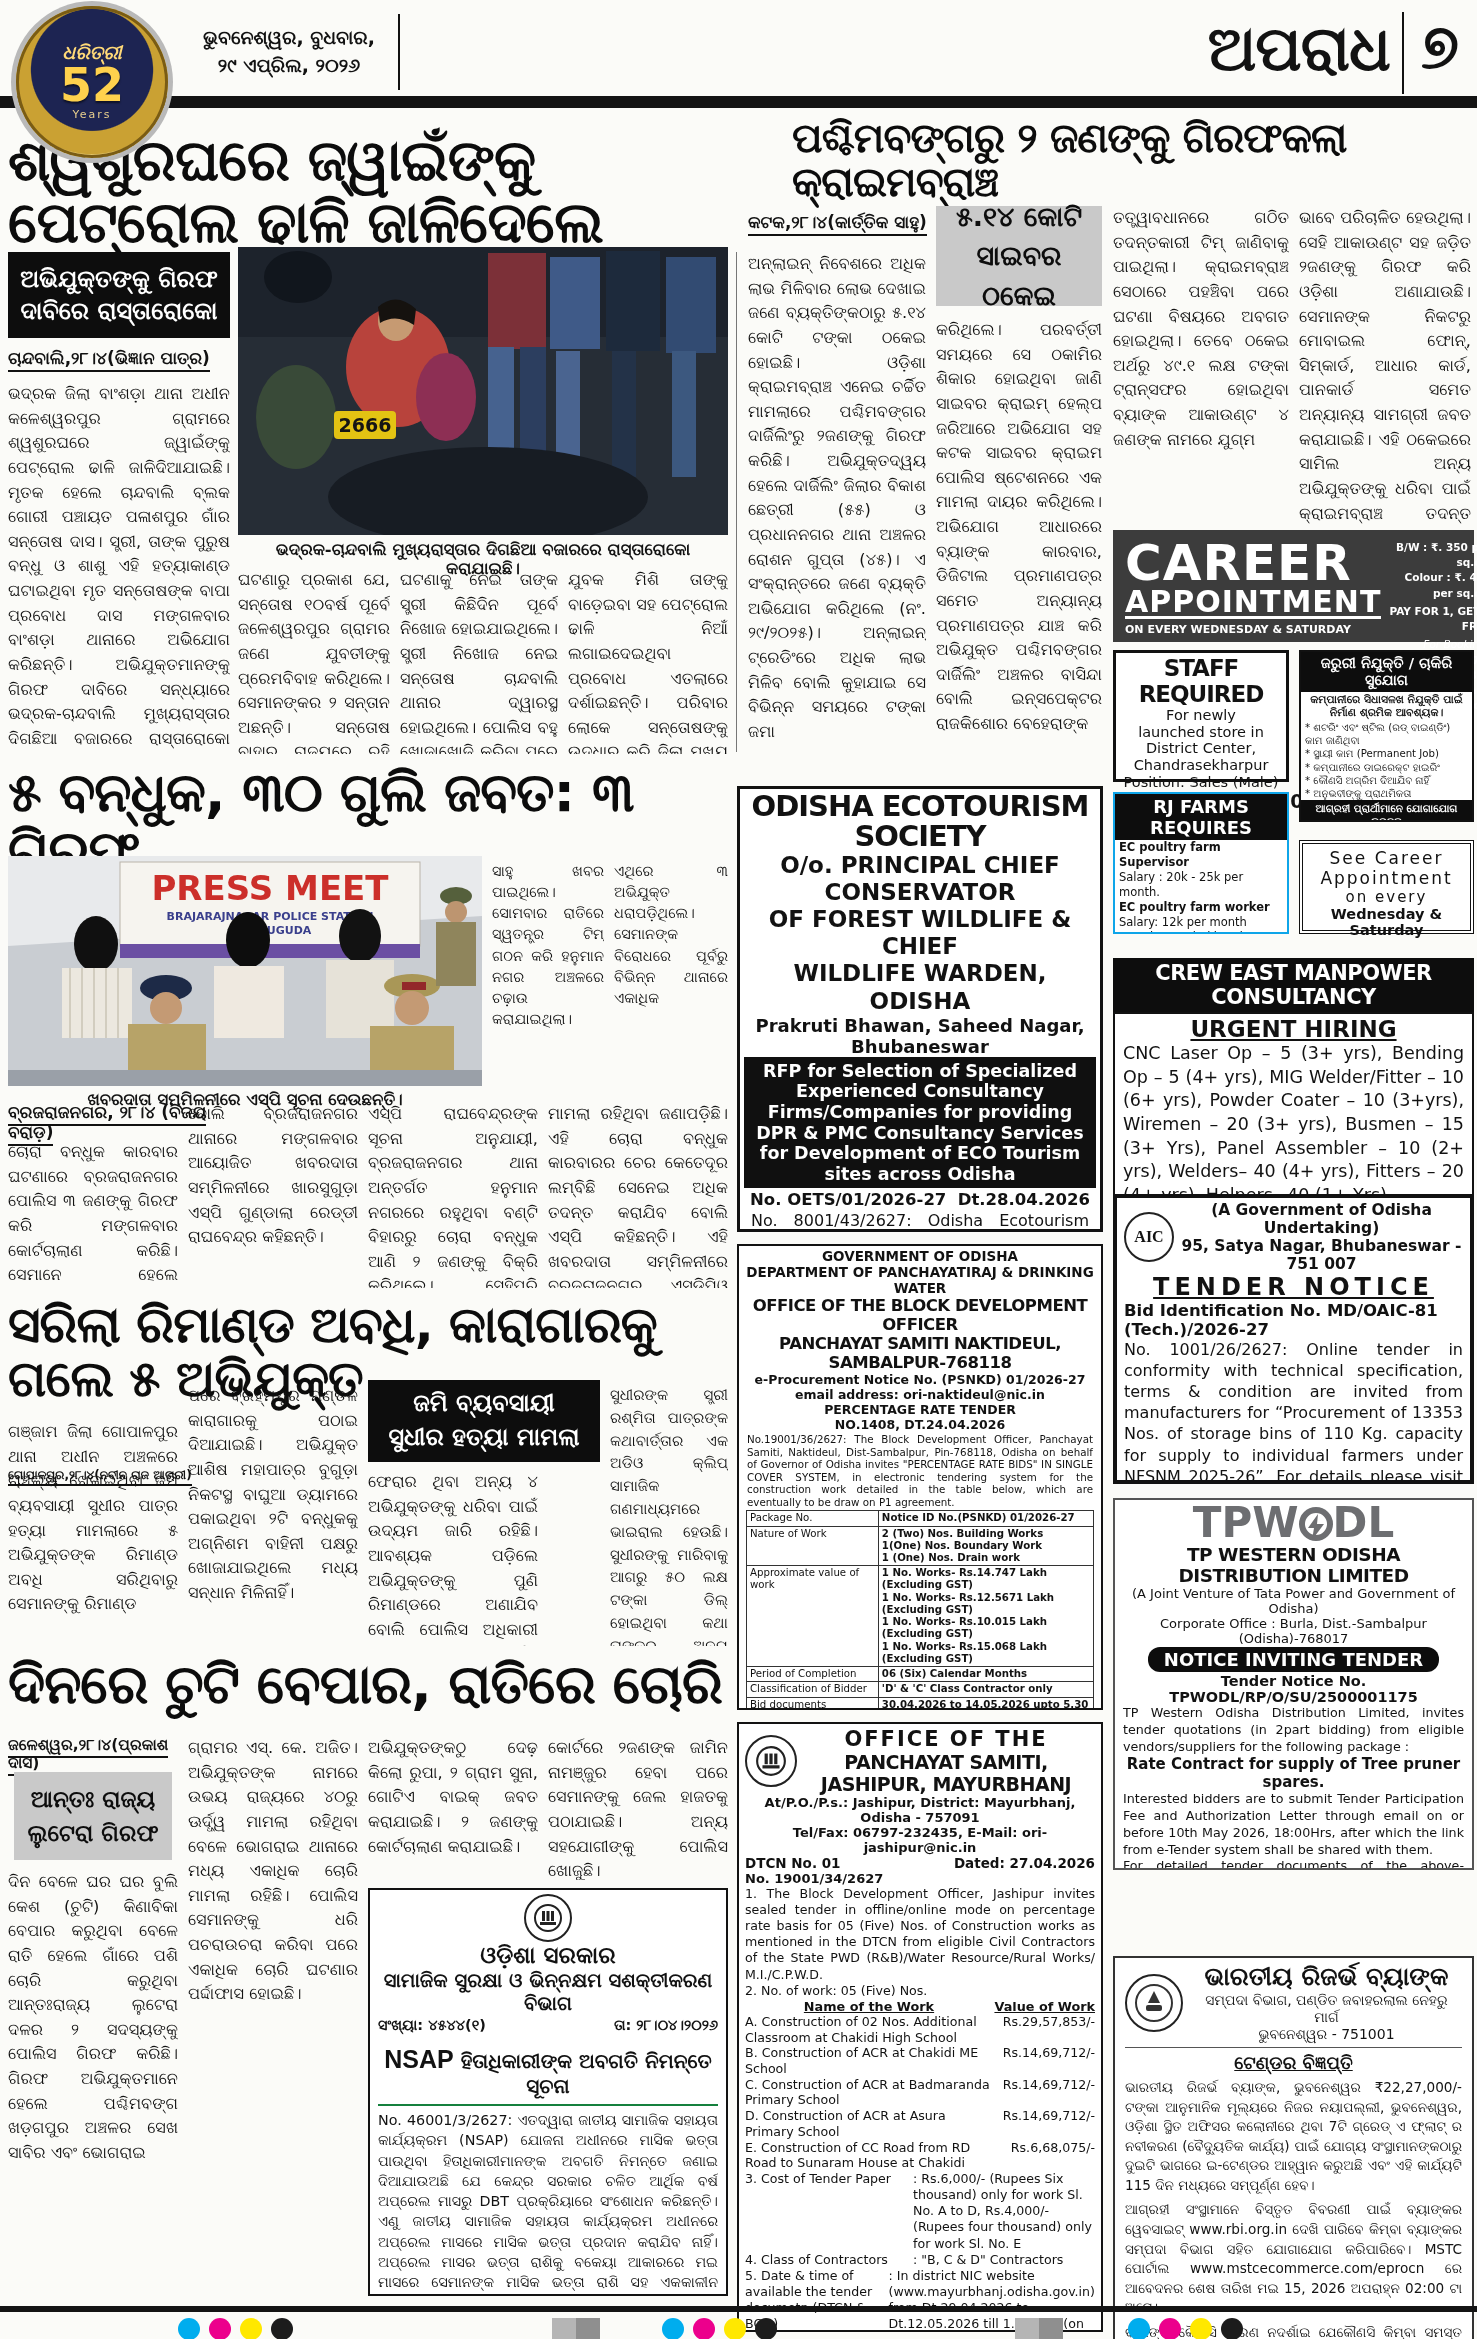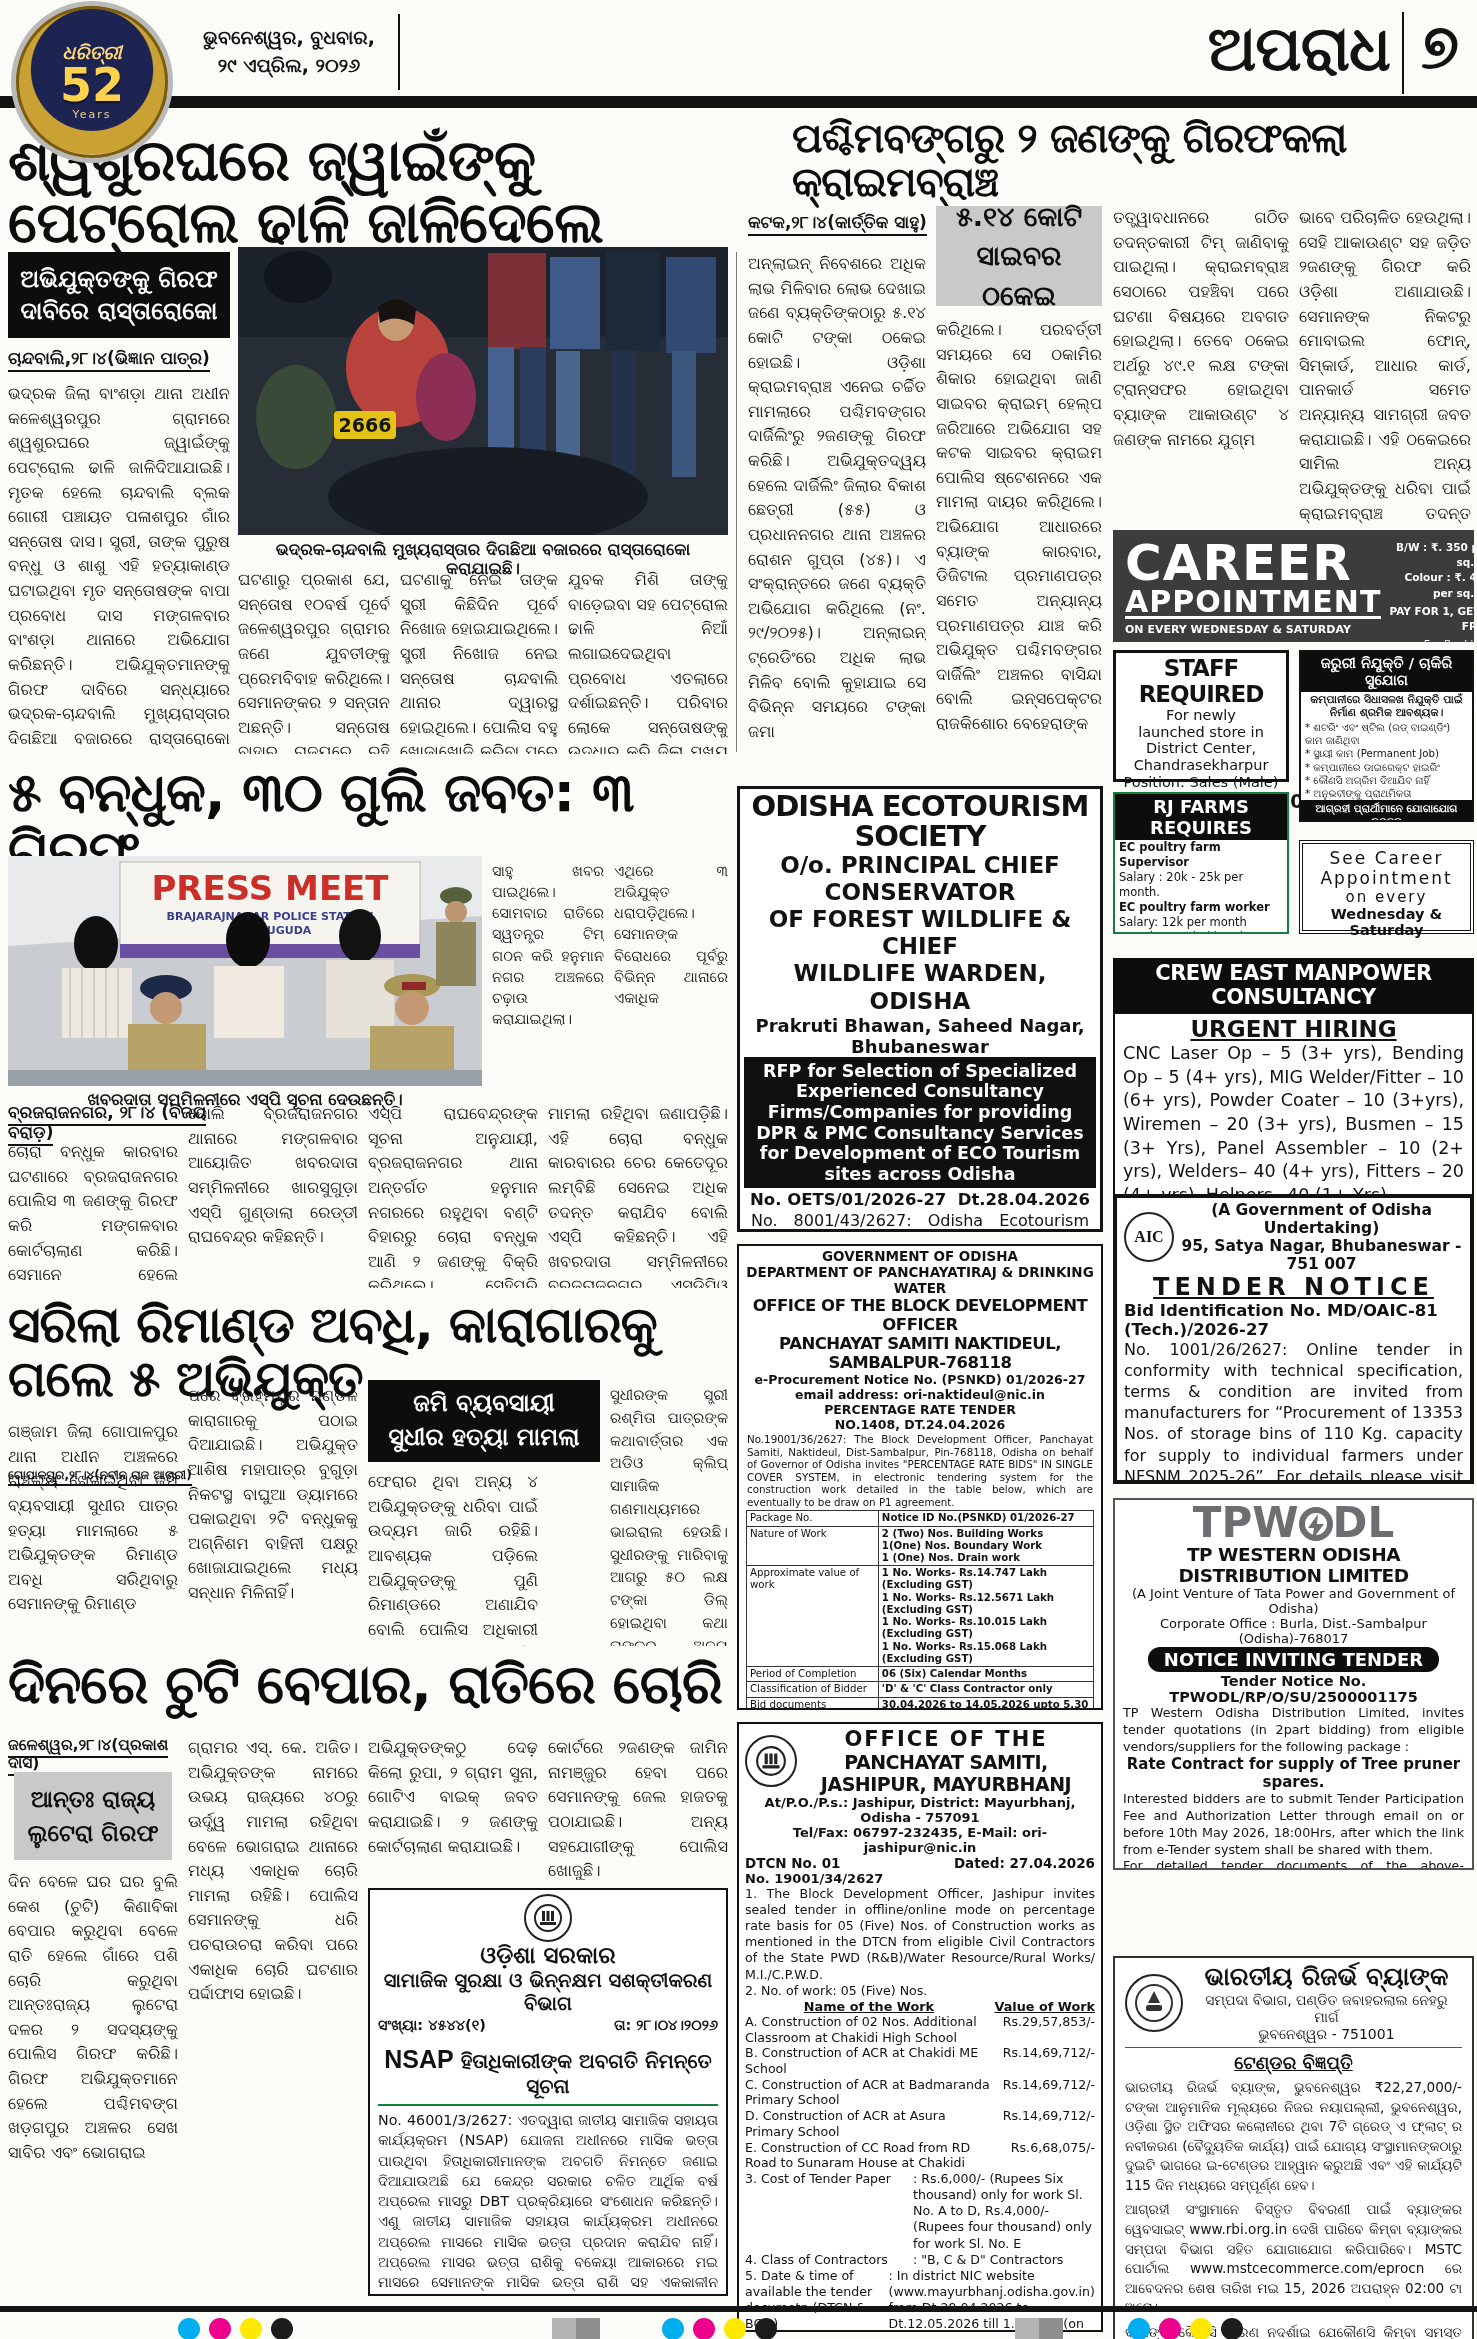--- a/index.html
+++ b/index.html
@@ -396,21 +396,21 @@
       <div><span>* </span><span>କମ୍ପାନୀରେ ଡାଇରେକ୍ଟ ହାଇରିଂ</span></div>
       <div><span>* </span><span>କୌଣସି ଅଗ୍ରିମ ଦିଆଯିବ ନାହିଁ</span></div>
       <div><span>* </span><span>ଅନୁଭବୀଙ୍କୁ ପ୍ରାଥମିକତା</span></div>
     </div>
     <div class="ad-blackband" style="font-size:10.5px;padding:2px;">
       <div>ଆଗ୍ରହୀ ପ୍ରାର୍ଥୀମାନେ ଯୋଗାଯୋଗ କରନ୍ତୁ</div>
 
     </div>
   </div>
 
-  <div class="abs" style="left:1113px;top:792px;width:176px;height:142px;border:2px solid #15803d;background:#fff;overflow:hidden;">
+  <div class="abs" style="left:1113px;top:792px;width:176px;height:142px;border:2px solid #0ea5e9;background:#fff;overflow:hidden;">
     <div class="ad-blackband" style="font-size:18px;padding:2px;">RJ FARMS REQUIRES</div>
     <div style="font-size:11.5px;line-height:1.3;padding:0 4px;">
       <div style="font-weight:800;">EC poultry farm Supervisor</div>
       <div>Salary : 20k - 25k per month.</div>
       <div style="font-weight:800;">EC poultry farm worker</div>
       <div>Salary: 12k per month</div>
       <div>Location : Pubakhanda, Niali, Cuttack.</div>
     </div>
 
   </div>

